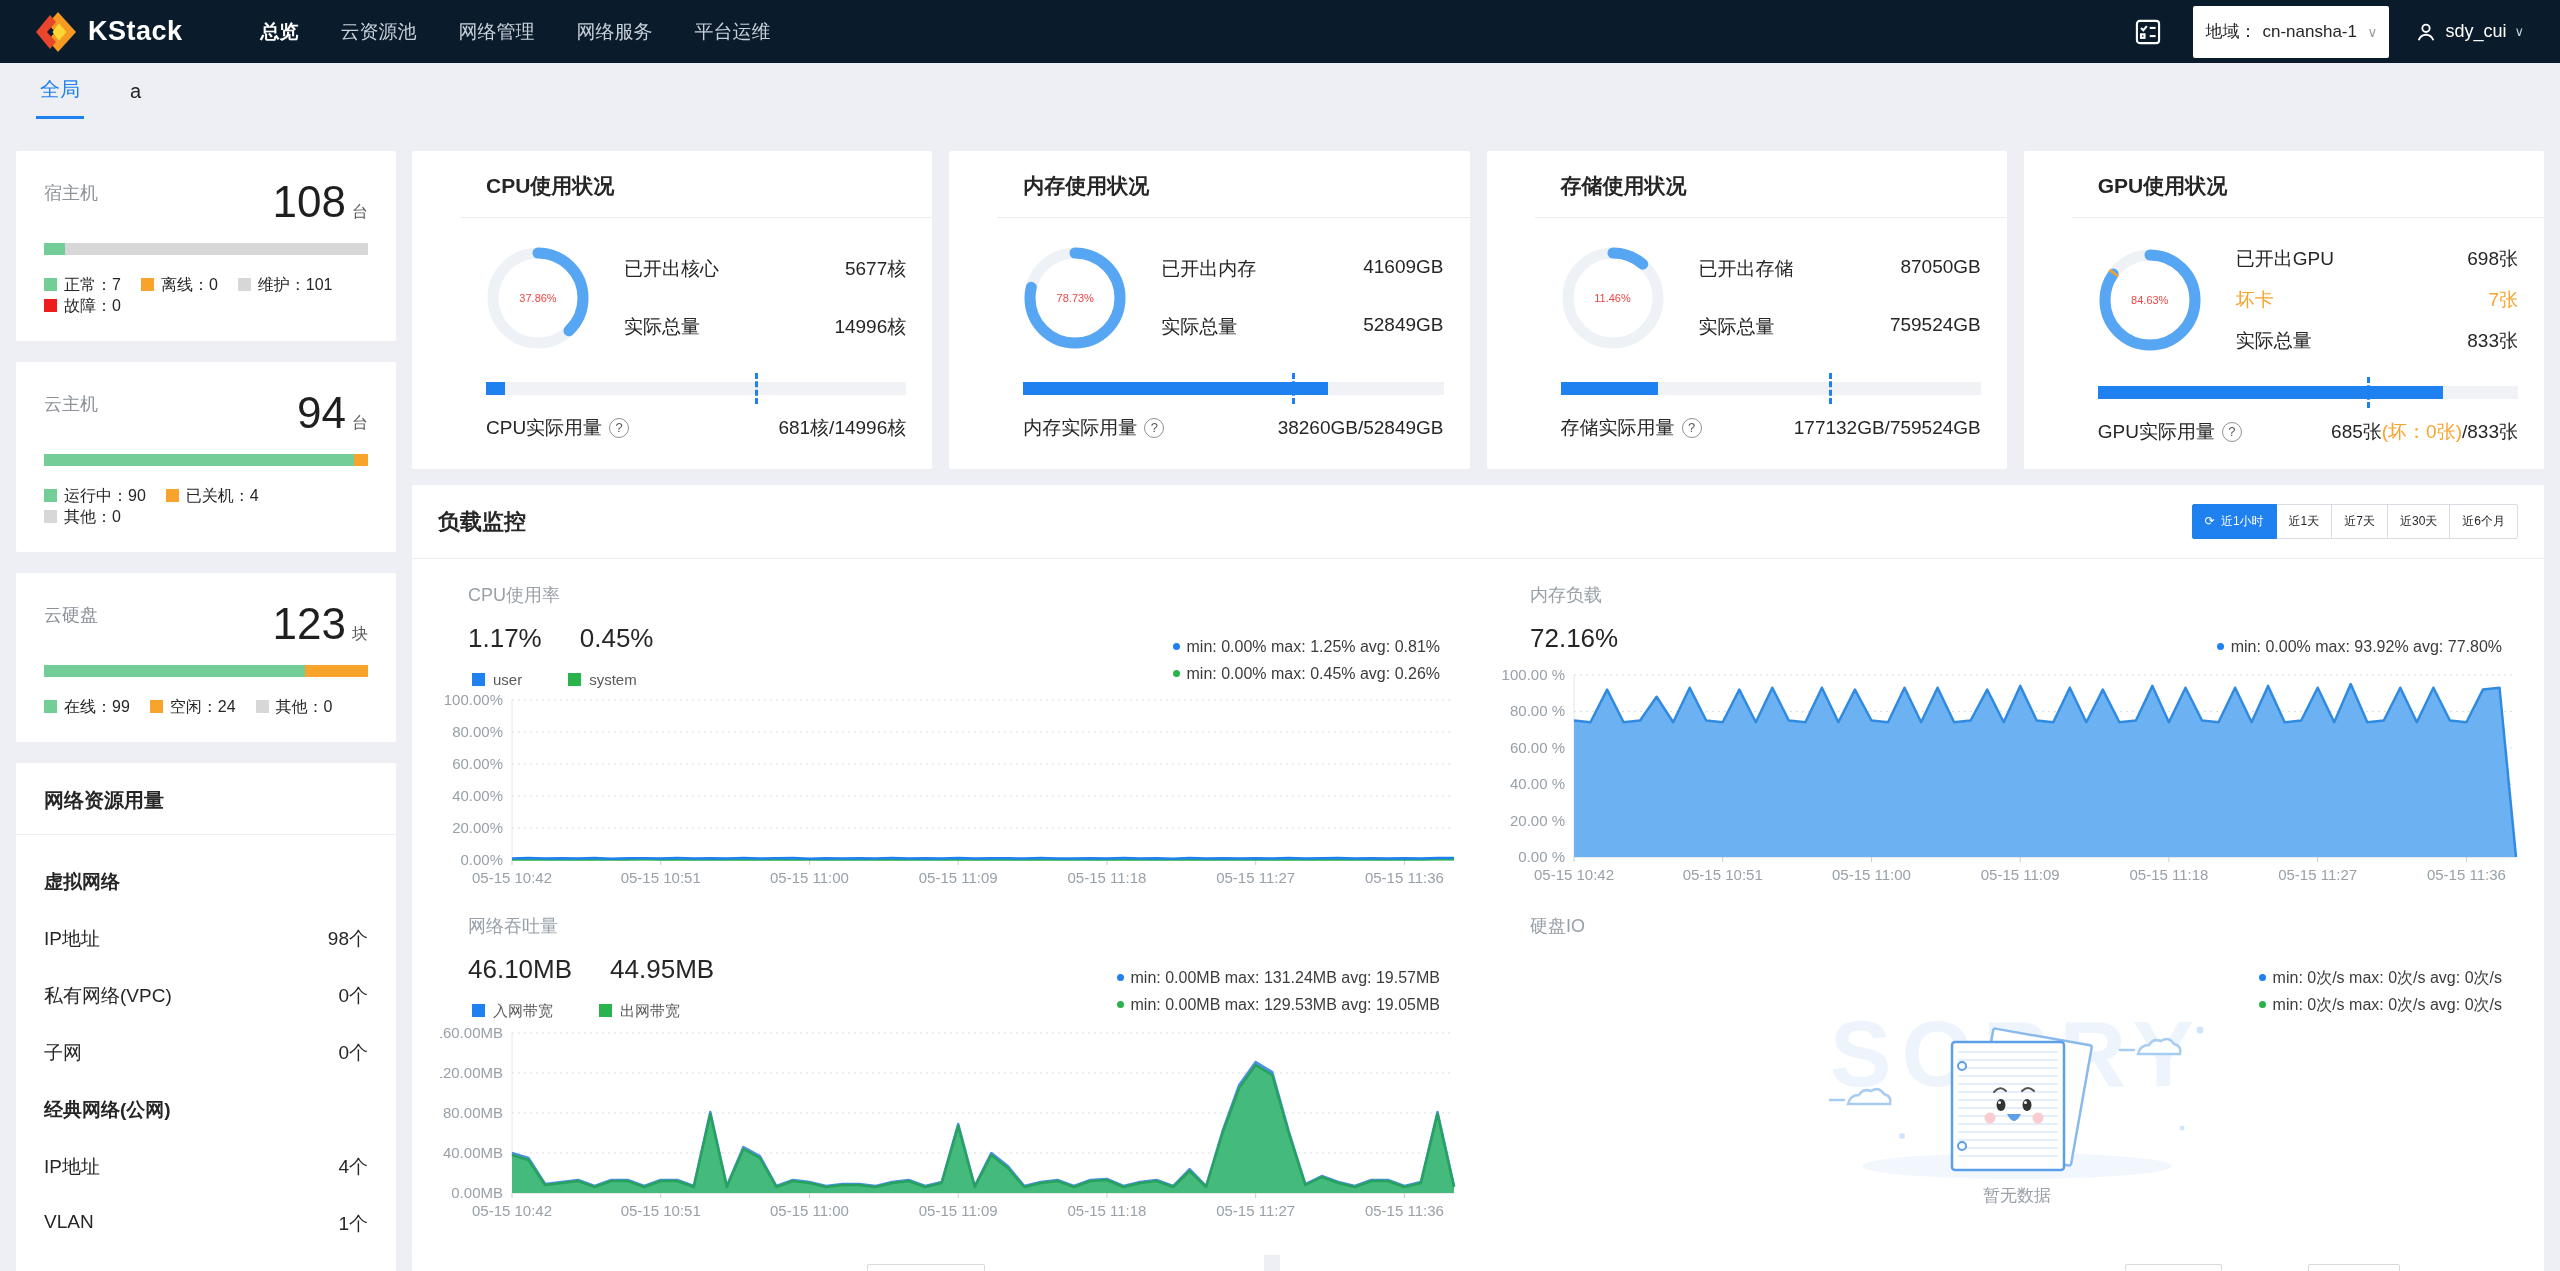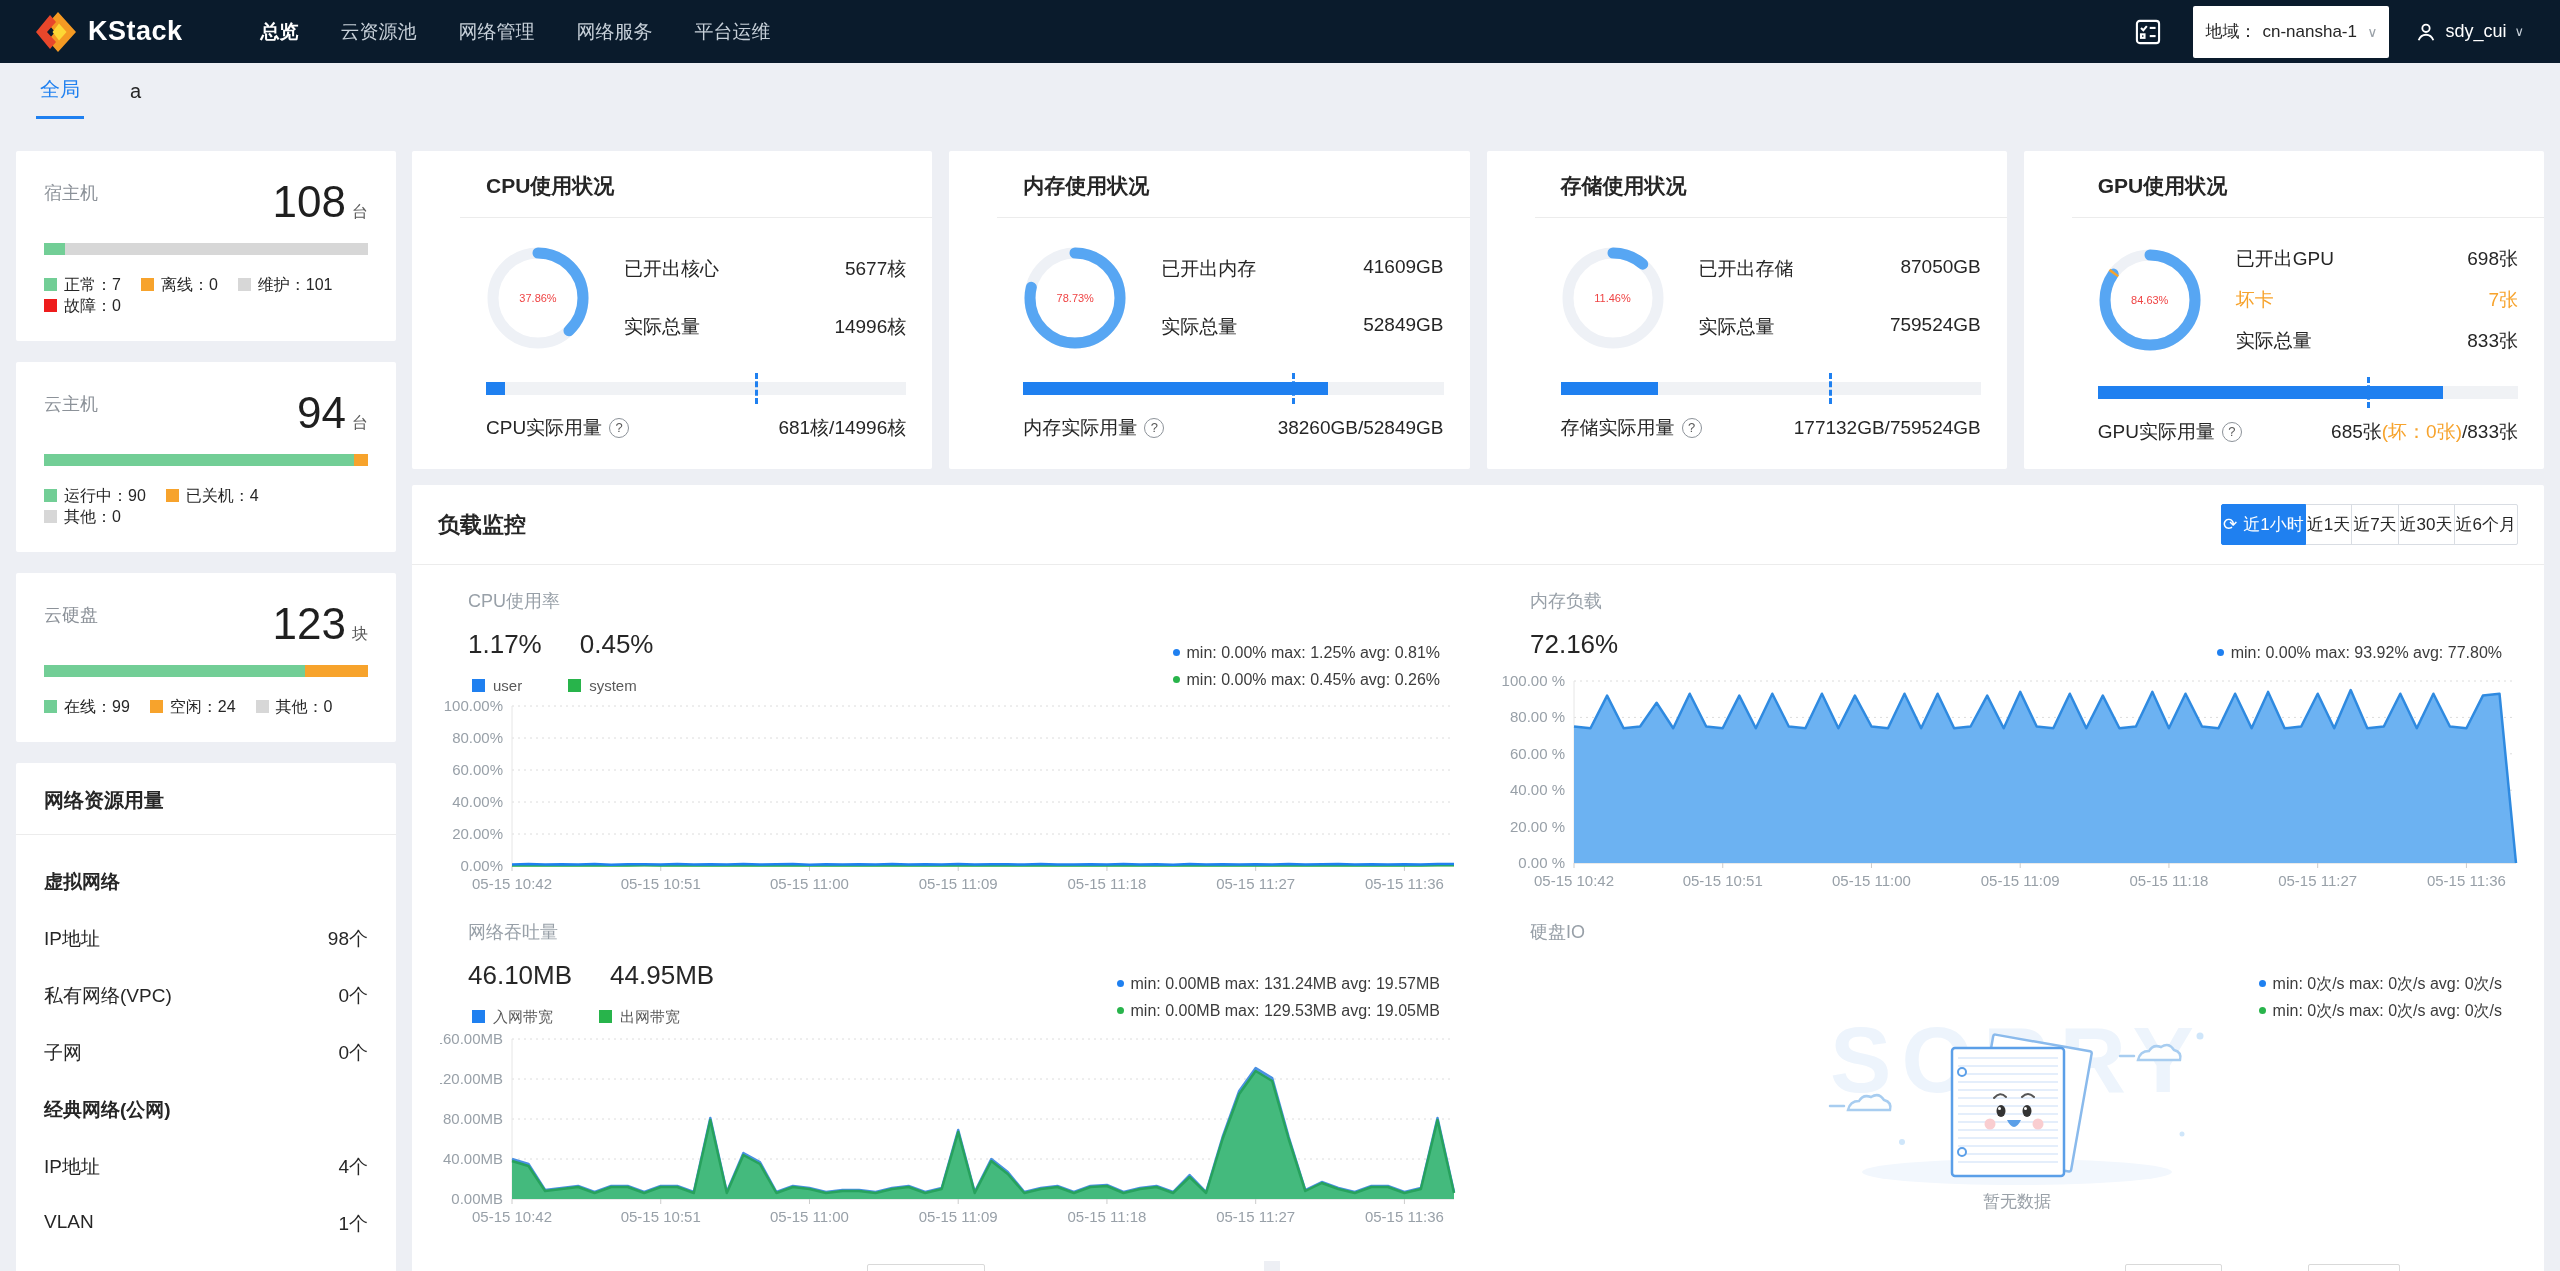--- a/index.html
+++ b/index.html
@@ -66,21 +66,21 @@
   .usage-bar-fill { position:absolute; left:0; top:0; height:100%; background:#1f80f0; }
   .usage-bar-marker { position:absolute; top:-9px; height:31px; width:0; border-left:3px dashed #1f80f0; }
   .usage-foot { margin:20px 26px 0; display:flex; justify-content:space-between; align-items:center; font-size:19px; }
   .qmark { display:inline-block; width:20px; height:20px; border:1px solid #8c9299; border-radius:50%; font-size:13px; line-height:18px; text-align:center; color:#595959; margin-left:7px; vertical-align:2px; cursor:pointer; }
 
   
   .monitor-card { margin-top:16px; padding-bottom:18px; }
   .monitor-head { display:flex; justify-content:space-between; align-items:center; padding:19px 26px; border-bottom:1px solid #ececec; }
   .monitor-title { font-size:22px; font-weight:bold; }
   .ranges { display:flex; }
-  .range-btn { background:#fff; border:1px solid #d9dde3; color:#262626; font-size:17px; padding:8px 1px; margin-left:-1px; cursor:pointer; font-family:inherit; }
+  .range-btn { background:#fff; border:1px solid #d9dde3; color:#262626; font-size:12px; padding:8px 12px; margin-left:-1px; cursor:pointer; font-family:inherit; }
   .range-btn:first-child { border-radius:2px 0 0 2px; }
   .range-btn:last-child { border-radius:0 2px 2px 0; }
   .range-btn.active { background:#1f80f0; border-color:#1f80f0; color:#fff; position:relative; }
   .refresh-icon { margin-right:6px; }
 
   .charts-grid { display:grid; grid-template-columns:1fr 1fr; padding:10px 10px 4px; }
   .chart-block { position:relative; padding:14px 14px 6px 18px; }
   .chart-title { font-size:18px; color:#98a0a8; margin-left:28px; }
   .chart-topline { position:relative; height:58px; margin-left:28px; }
   .chart-values { display:flex; gap:38px; font-size:26px; color:#262626; padding-top:16px; }

